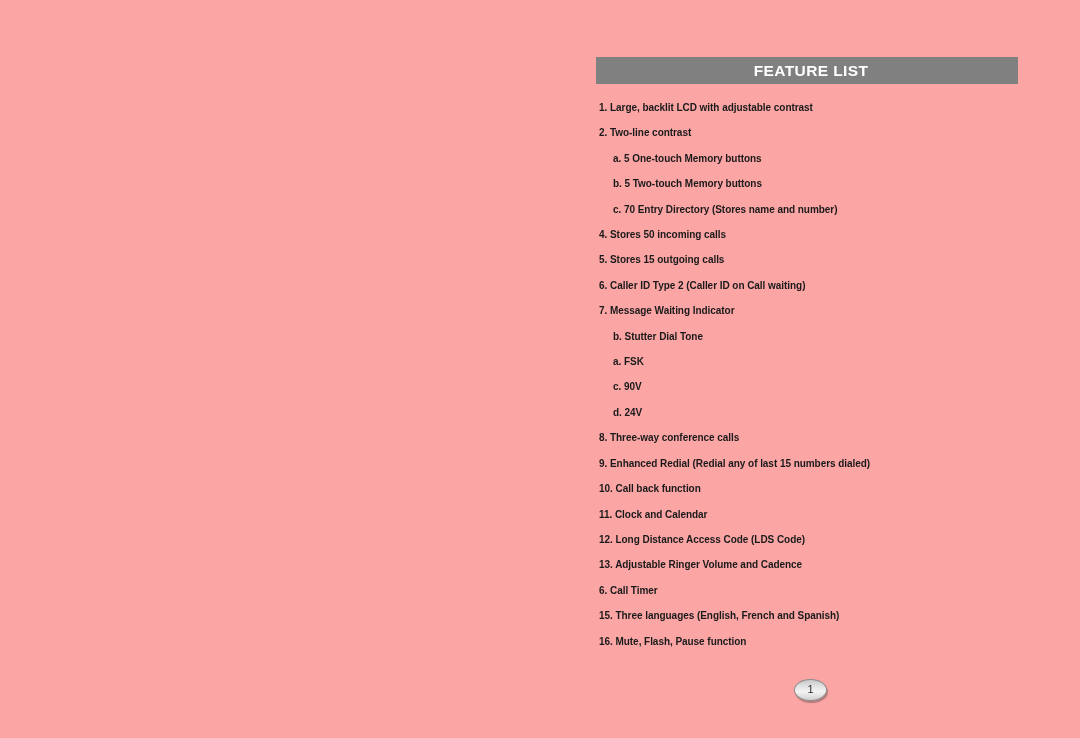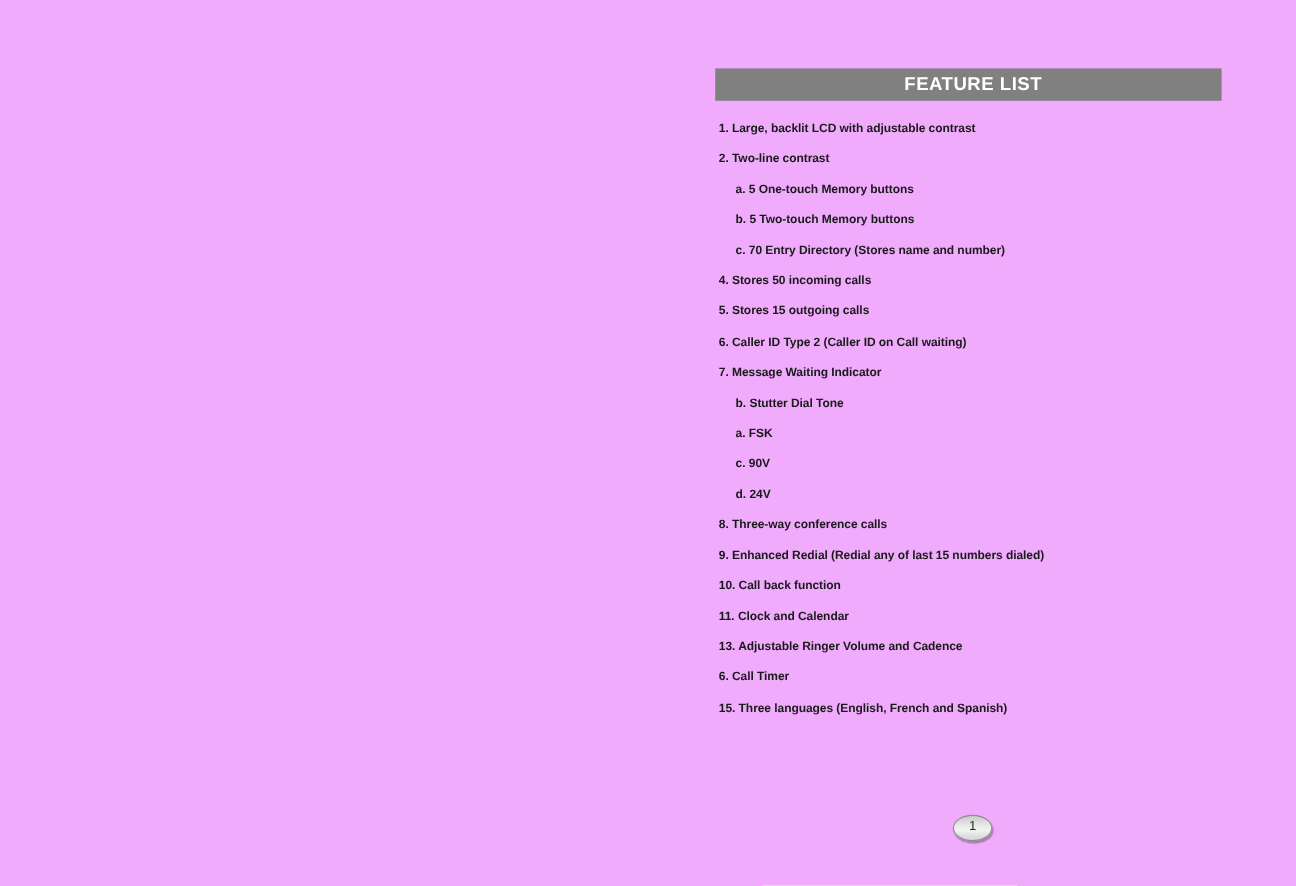--- a/index.html
+++ b/index.html
@@ -16,21 +16,21 @@
     position: relative;
   }
 
   
   #page-sheet {
     position: absolute;
     left: 0;
     top: 0;
     width: 1080px;
     height: 738px;
-    background: #f0abfc;
+    background: #fca5a5;
   }
 
   
   #content-column {
     position: absolute;
     left: 596px;
     top: 57px;
     width: 422px;
   }
 
@@ -132,23 +132,25 @@
         <li class="level-1"><span class="item-marker">6.</span> <span class="item-text">Caller ID Type 2 (Caller ID on Call waiting)</span></li>
         <li class="level-1"><span class="item-marker">7.</span> <span class="item-text">Message Waiting Indicator</span></li>
         <li class="level-2"><span class="item-marker">b.</span> <span class="item-text">Stutter Dial Tone</span></li>
         <li class="level-2"><span class="item-marker">a.</span> <span class="item-text">FSK</span></li>
         <li class="level-2"><span class="item-marker">c.</span> <span class="item-text">90V</span></li>
         <li class="level-2"><span class="item-marker">d.</span> <span class="item-text">24V</span></li>
         <li class="level-1"><span class="item-marker">8.</span> <span class="item-text">Three-way conference calls</span></li>
         <li class="level-1"><span class="item-marker">9.</span> <span class="item-text">Enhanced Redial (Redial any of last 15 numbers dialed)</span></li>
         <li class="level-1"><span class="item-marker">10.</span> <span class="item-text">Call back function</span></li>
         <li class="level-1"><span class="item-marker">11.</span> <span class="item-text">Clock and Calendar</span></li>
+        <li class="level-1"><span class="item-marker">12.</span> <span class="item-text">Long Distance Access Code (LDS Code)</span></li>
         <li class="level-1"><span class="item-marker">13.</span> <span class="item-text">Adjustable Ringer Volume and Cadence</span></li>
         <li class="level-1"><span class="item-marker">6.</span> <span class="item-text">Call Timer</span></li>
         <li class="level-1"><span class="item-marker">15.</span> <span class="item-text">Three languages (English, French and Spanish)</span></li>
+        <li class="level-1"><span class="item-marker">16.</span> <span class="item-text">Mute, Flash, Pause function</span></li>
       </ul>
 
   </div>
 
   <div id="page-number-badge">
     <span class="page-num">1</span>
   </div>
 
 </div>
 

